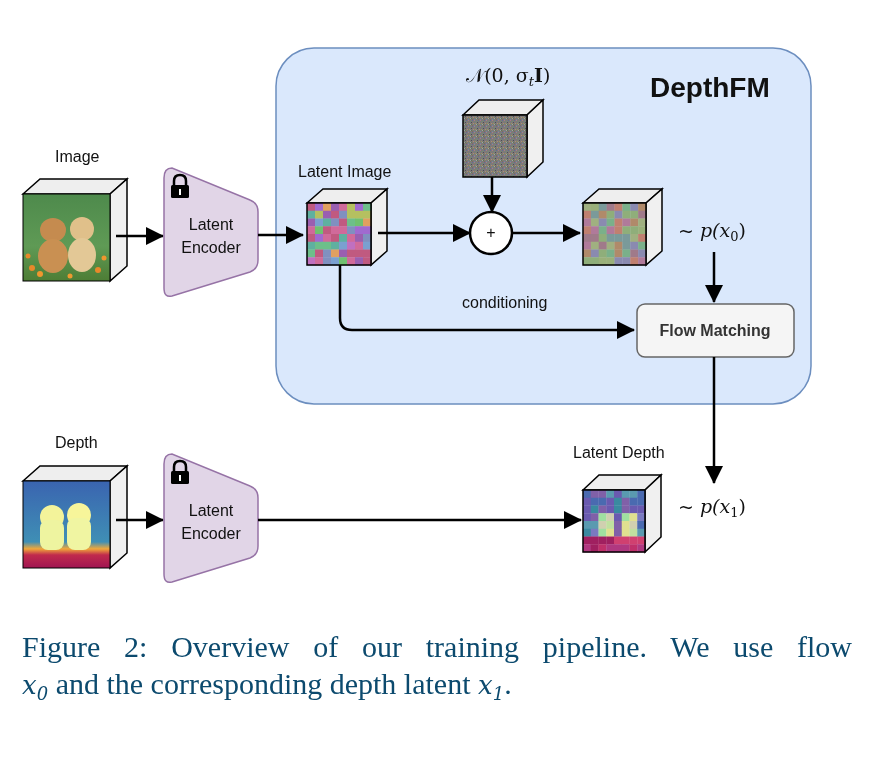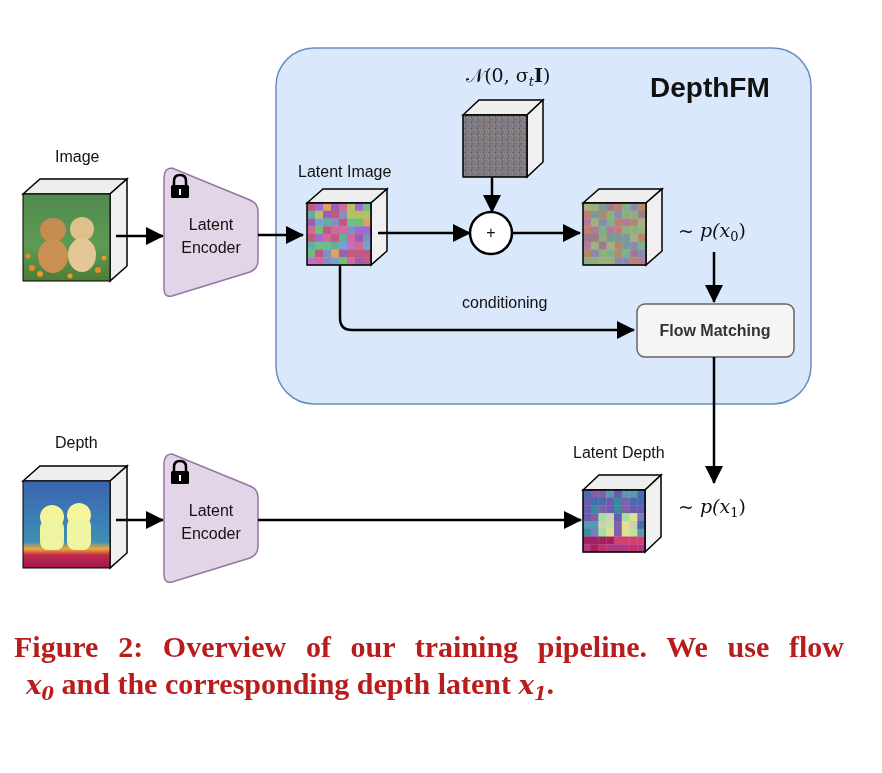--- a/index.html
+++ b/index.html
@@ -3,27 +3,26 @@
   <meta charset="utf-8">
   <style>
     html, body { margin:0; padding:0; background:#ffffff; }
     body { width:882px; height:773px; position:relative; overflow:hidden; font-family:"Liberation Sans", sans-serif; }
     svg.diagram { position:absolute; left:0; top:0; }
     .lbl { font-family:"Liberation Sans", sans-serif; font-size:16px; fill:#111; }
     .title { font-family:"Liberation Sans", sans-serif; font-size:28px; font-weight:bold; fill:#111; }
     .fm { font-family:"Liberation Sans", sans-serif; font-size:16px; font-weight:bold; fill:#333; }
     .math { font-family:"DejaVu Serif", serif; font-style:italic; font-size:19px; fill:#111; }
     .caption {
-      position:absolute; left:14px; top:628px; width:830px;
-      font-family:"Liberation Serif", serif; font-size:30px; line-height:37px; color:#b91c1c;
+      position:absolute; left:22px; top:628px; width:830px;
+      font-family:"Liberation Serif", serif; font-size:30px; line-height:37px; color:#0c4a6e;
       text-align:justify;
-      font-weight:bold;
     }
     .caption .ln { display:block; text-align:justify; text-align-last:justify; white-space:nowrap; }
-    .caption .ln.last { text-align-last:left;margin-left:12px; }
+    .caption .ln.last { text-align-last:left; }
     .caption i { font-family:"DejaVu Serif", serif; font-size:26px; }
     .caption sub { font-size:18px; }
   </style>
 </head>
 <body>
 
 <svg class="diagram" width="882" height="620" viewBox="0 0 882 620">
   <defs>
     <marker id="arr" markerWidth="10" markerHeight="10" refX="9" refY="5" orient="auto" markerUnits="userSpaceOnUse">
       <path d="M0,0 L10,5 L0,10 z" fill="#000"></path>

